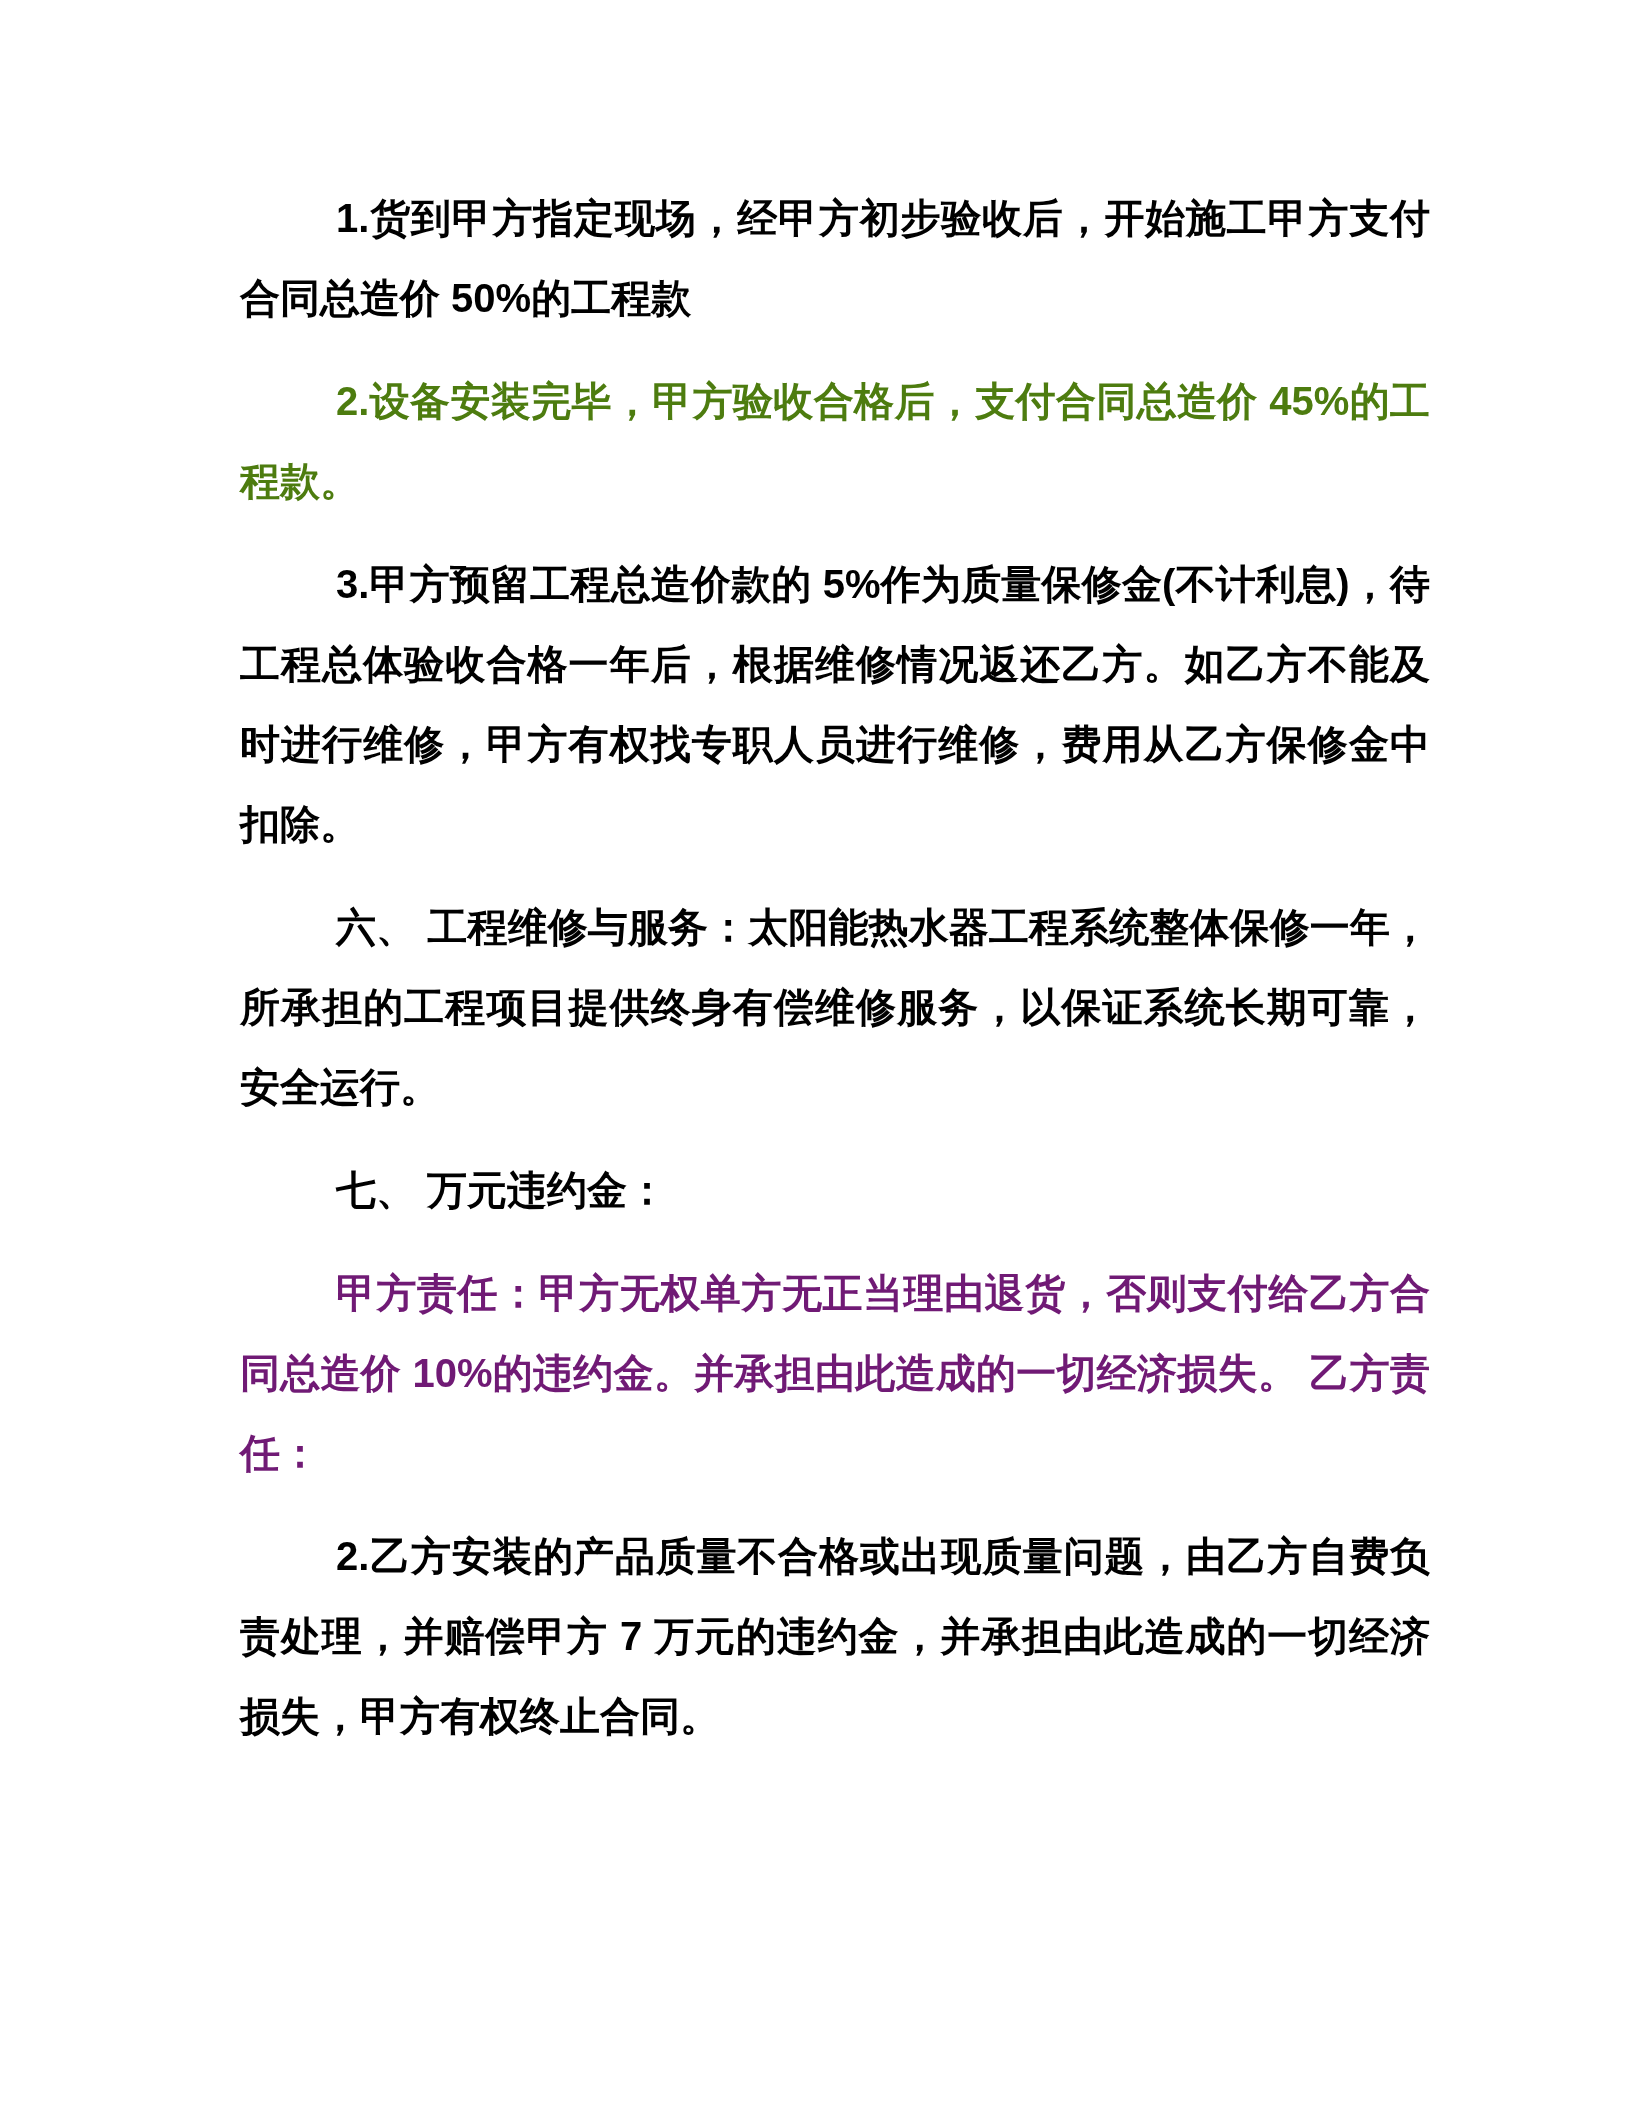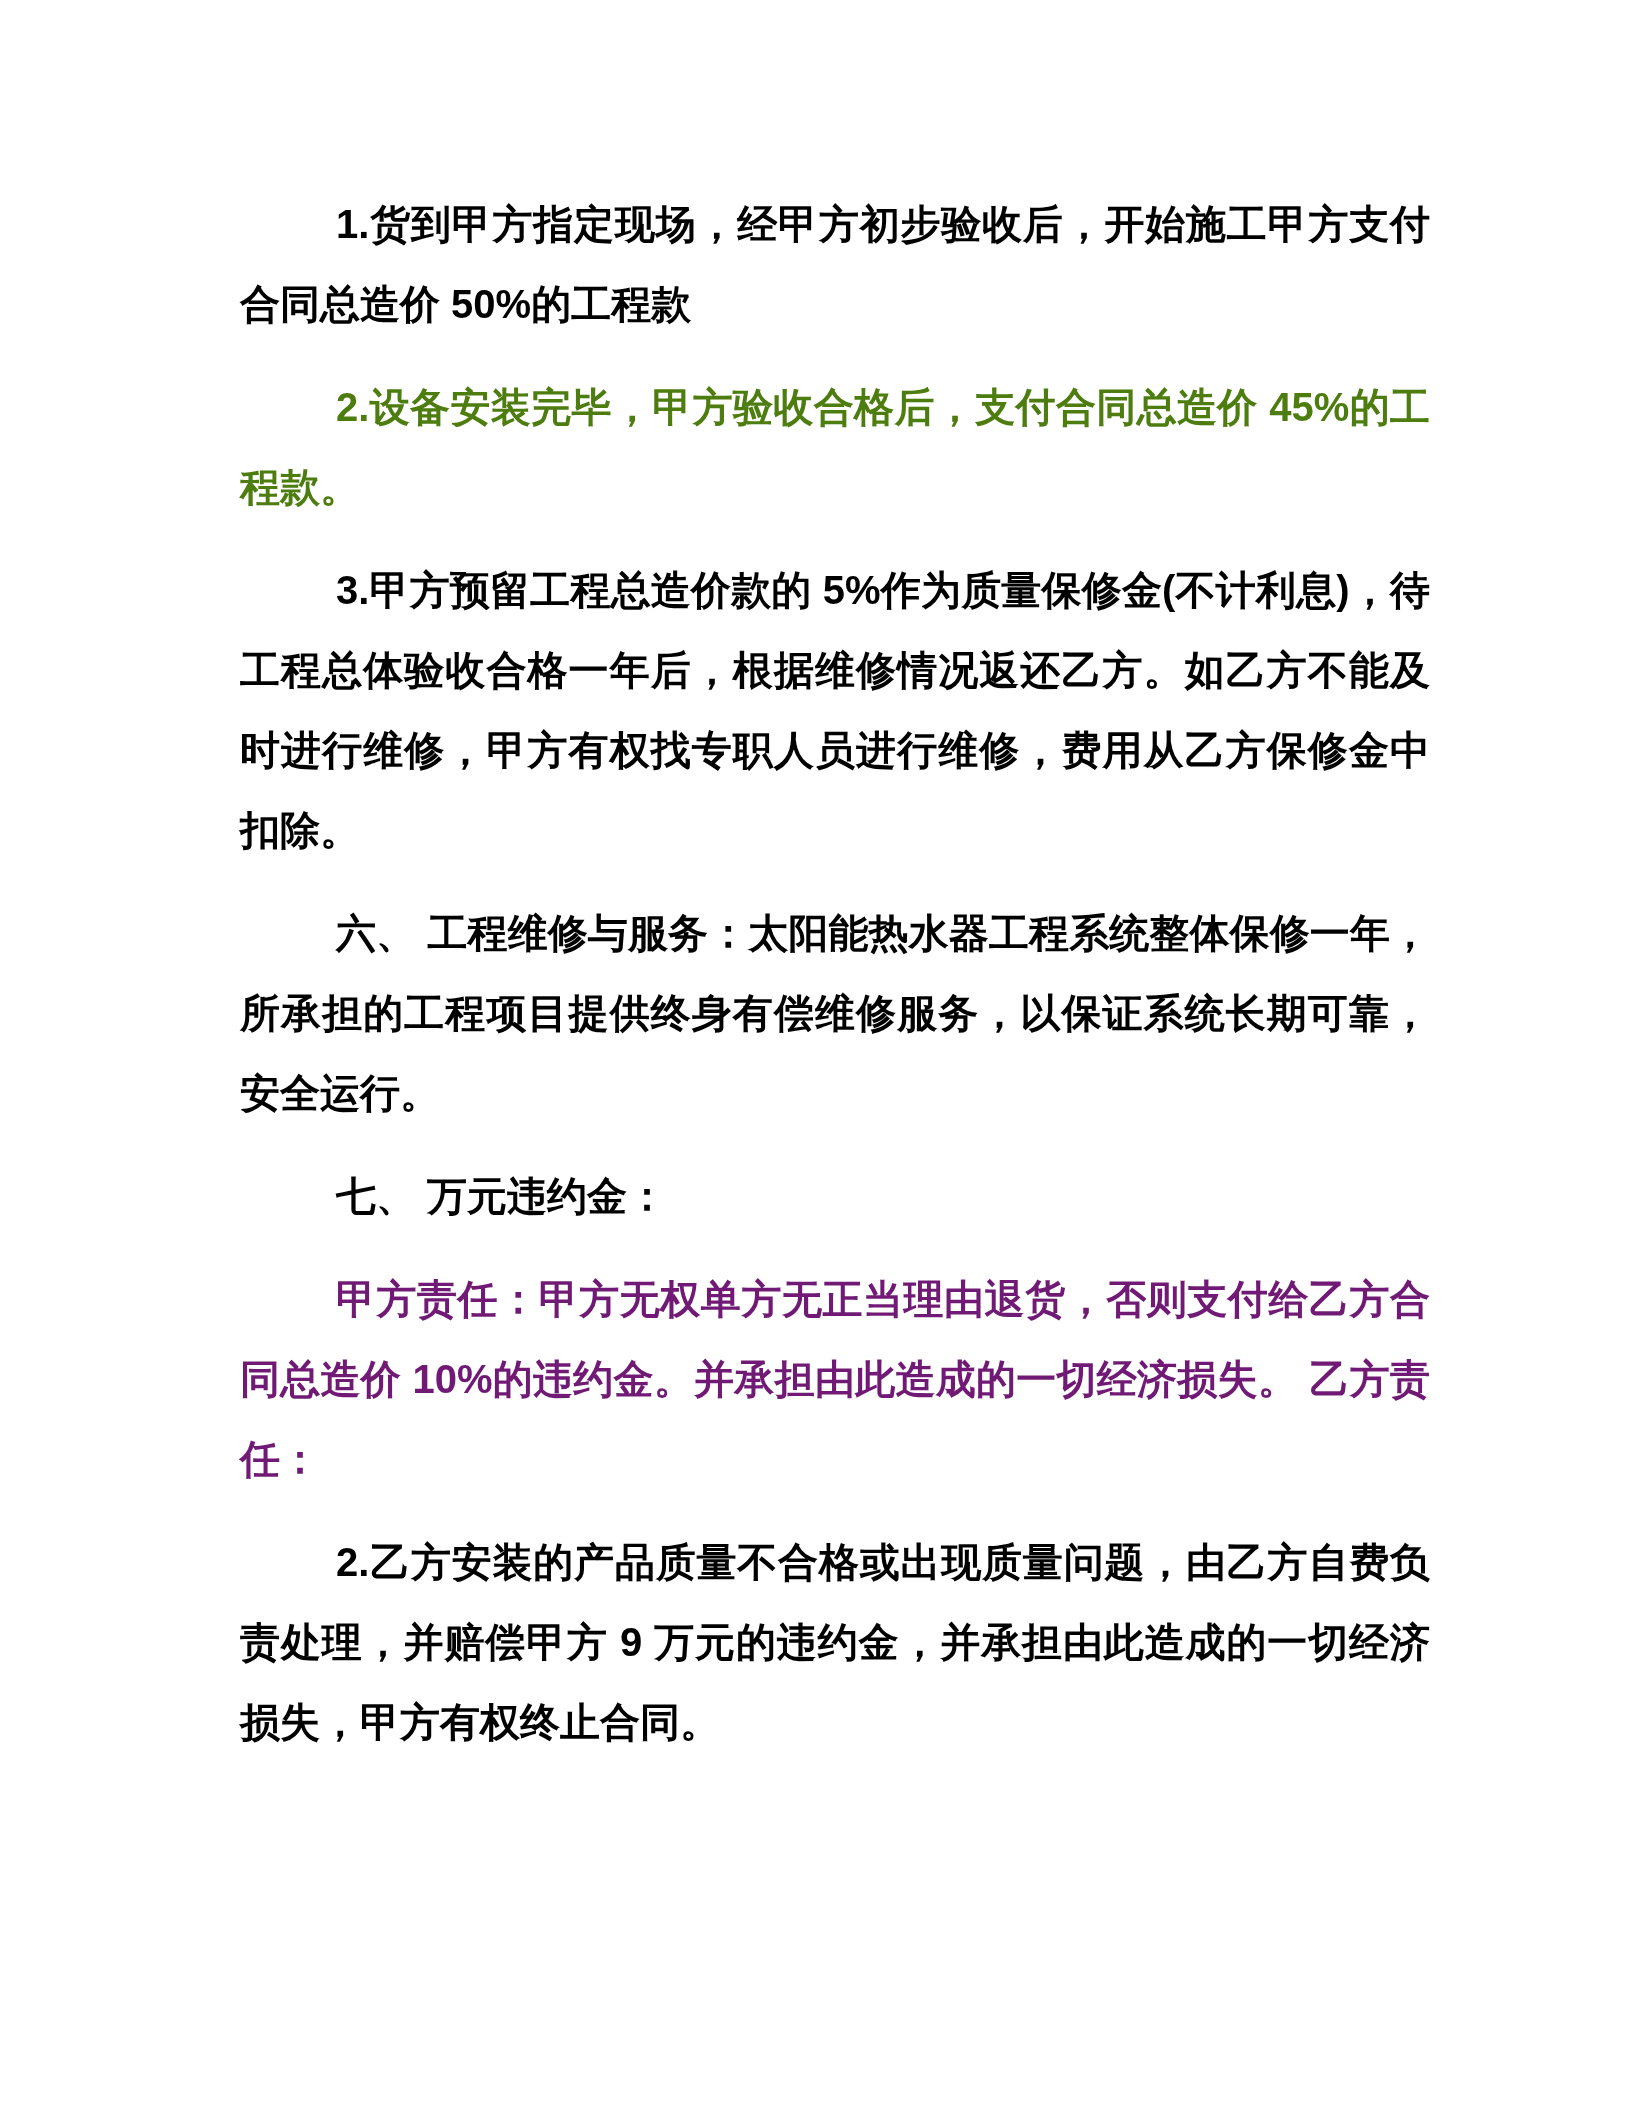--- a/index.html
+++ b/index.html
@@ -10,21 +10,21 @@
   .page {
     position: relative;
     width: 1632px;
     height: 2112px;
     background: #ffffff;
     overflow: hidden;
   }
   .content {
     position: absolute;
     left: 240px;
-    top: 184px;
+    top: 178px;
     width: 1190px;
   }
   .para {
     margin: 0 0 23px 0;
     font-family: "Liberation Sans", "DejaVu Sans", sans-serif;
     font-size: 40px;
     line-height: 80px;
     font-weight: 600;
     color: #000000;
     text-indent: 96px;
@@ -36,15 +36,15 @@
 <body>
 
 <div class="page" style="background: rgb(255, 255, 255);">
   <div class="content" id="paragraphs-container">
       <p class="para" style="color: rgb(0, 0, 0);">1.货到甲方指定现场，经甲方初步验收后，开始施工甲方支付合同总造价 50%的工程款</p>
       <p class="para" style="color: #4d7c0f;">2.设备安装完毕，甲方验收合格后，支付合同总造价 45%的工程款。</p>
       <p class="para" style="color: rgb(0, 0, 0);">3.甲方预留工程总造价款的 5%作为质量保修金(不计利息)，待工程总体验收合格一年后，根据维修情况返还乙方。如乙方不能及时进行维修，甲方有权找专职人员进行维修，费用从乙方保修金中扣除。</p>
       <p class="para" style="color: rgb(0, 0, 0);">六、 工程维修与服务：太阳能热水器工程系统整体保修一年，所承担的工程项目提供终身有偿维修服务，以保证系统长期可靠，安全运行。</p>
       <p class="para" style="color: rgb(0, 0, 0);">七、 万元违约金：</p>
       <p class="para" style="color: #701a75;">甲方责任：甲方无权单方无正当理由退货，否则支付给乙方合同总造价 10%的违约金。并承担由此造成的一切经济损失。 乙方责任：</p>
-      <p class="para" style="color: rgb(0, 0, 0);">2.乙方安装的产品质量不合格或出现质量问题，由乙方自费负责处理，并赔偿甲方 9 万元的违约金，并承担由此造成的一切经济损失，甲方有权终止合同。</p>
+      <p class="para" style="color: rgb(0, 0, 0);">2.乙方安装的产品质量不合格或出现质量问题，由乙方自费负责处理，并赔偿甲方 7 万元的违约金，并承担由此造成的一切经济损失，甲方有权终止合同。</p>
     </div>
 </div>
 
 </body></html>

